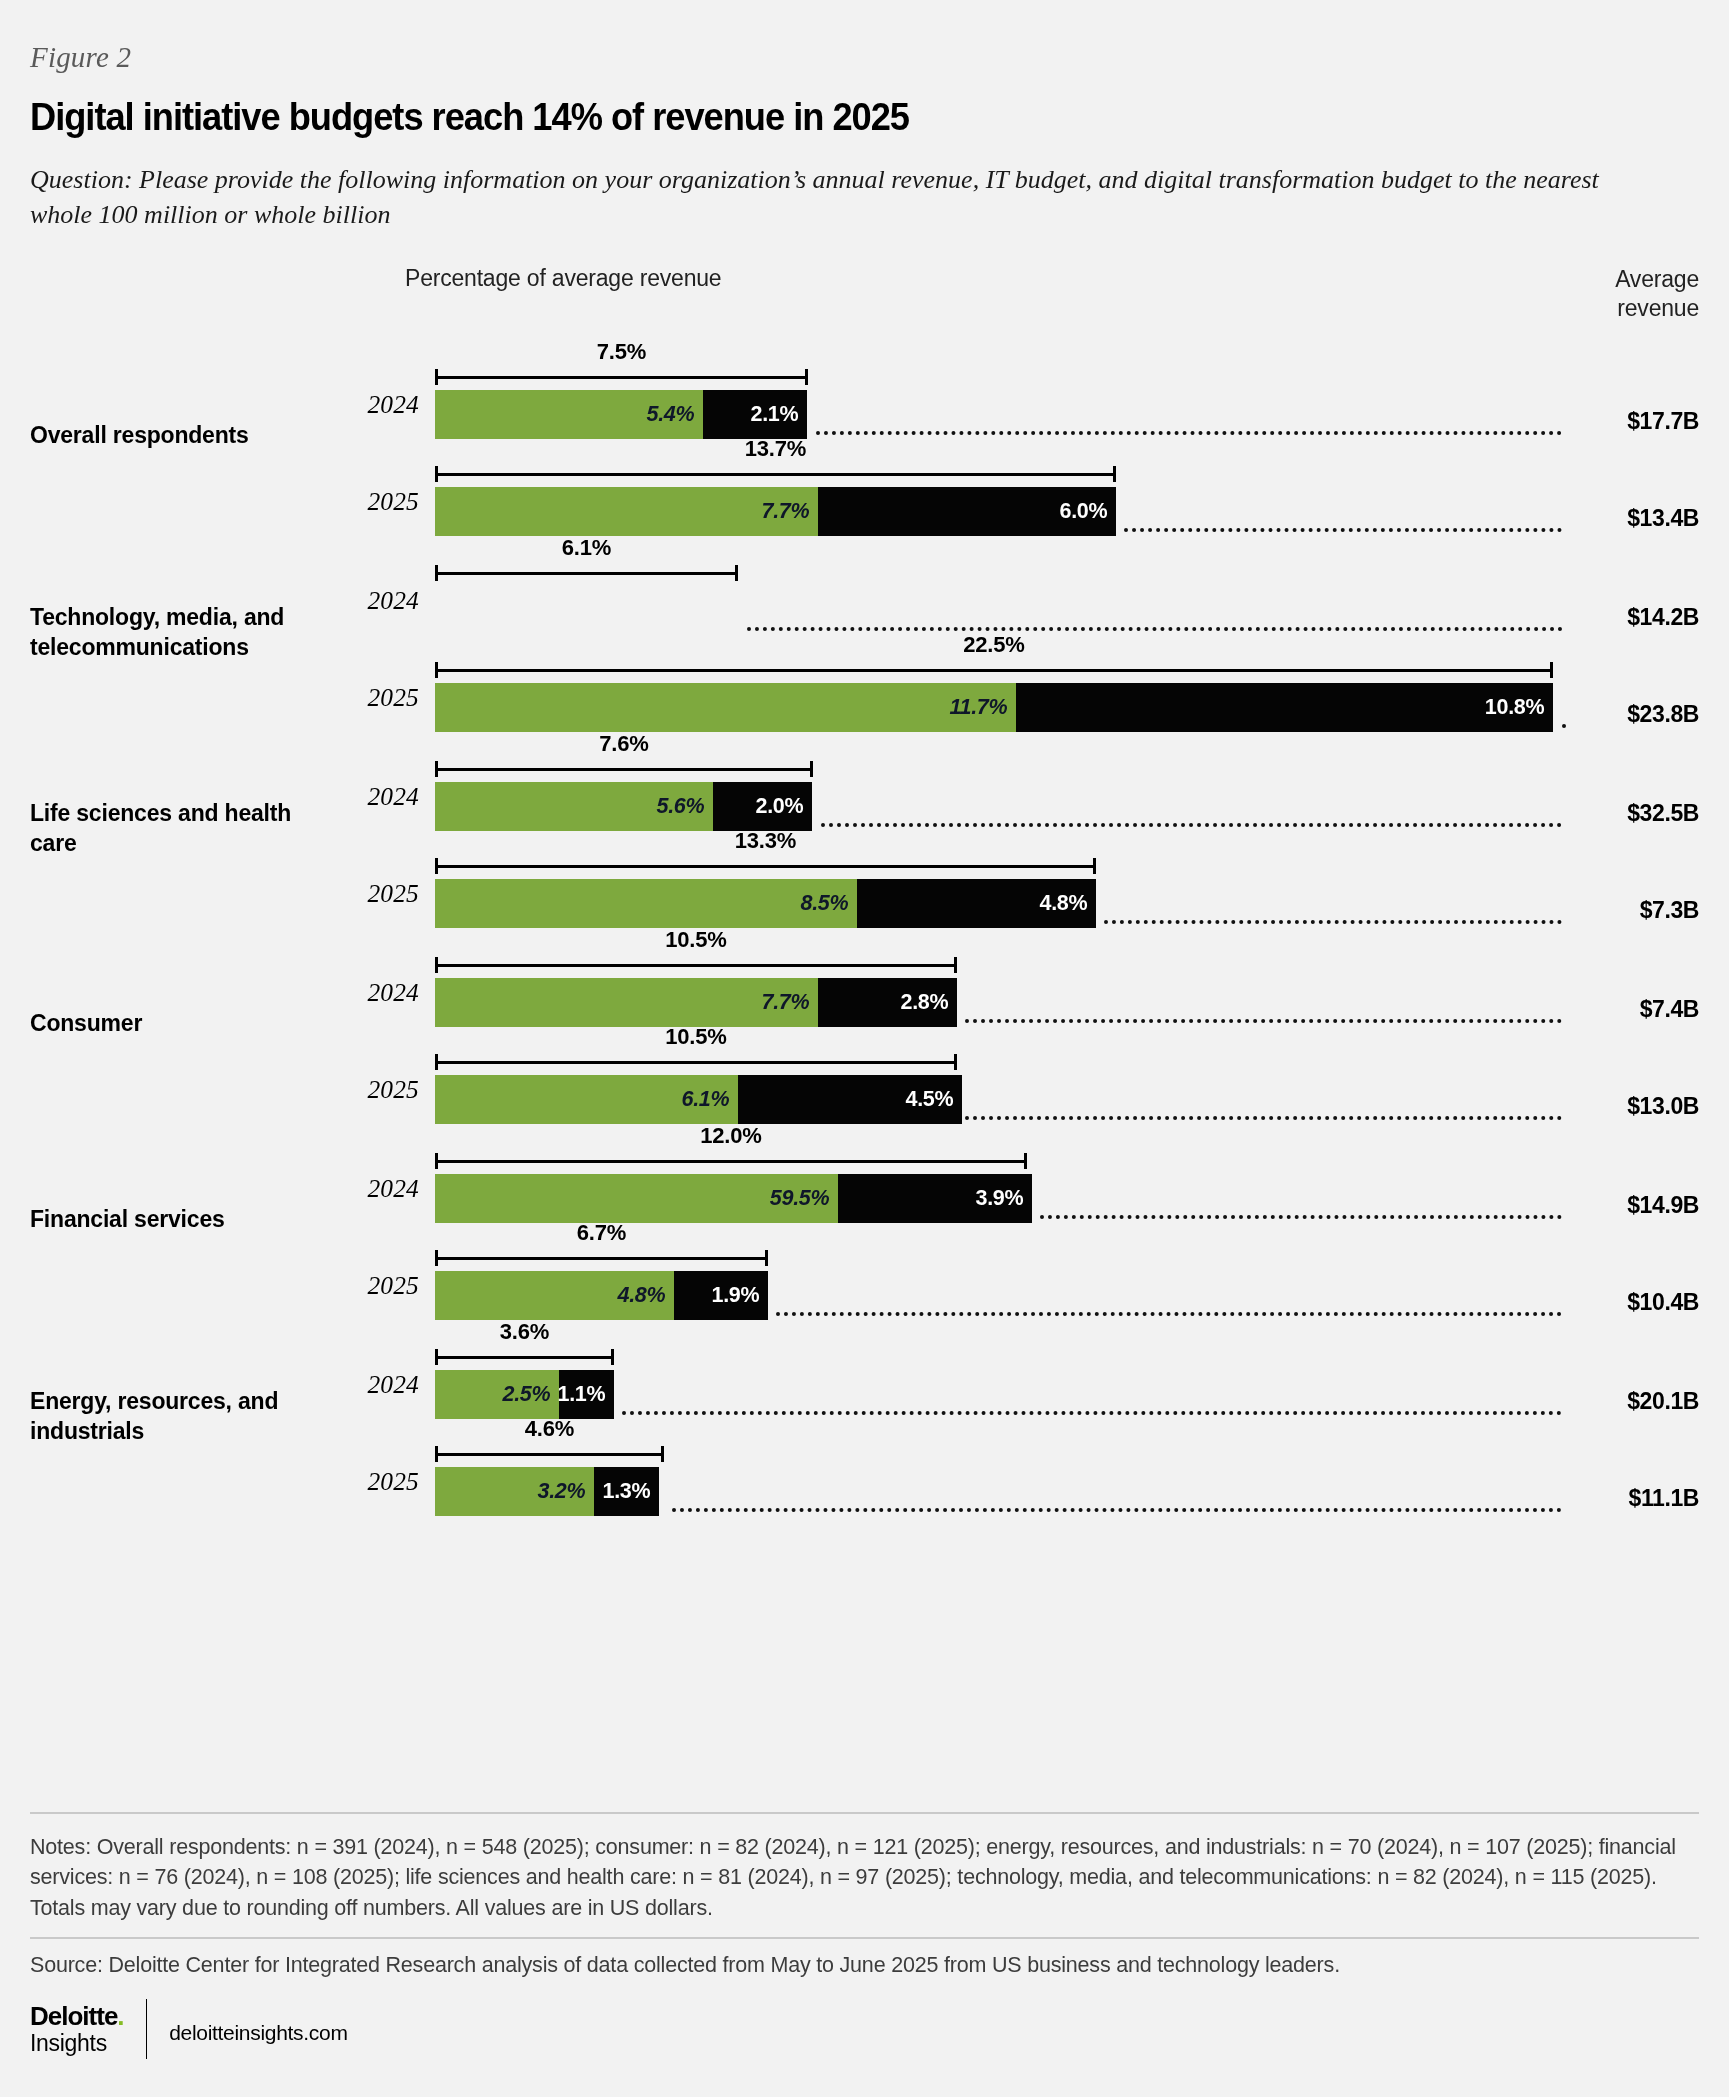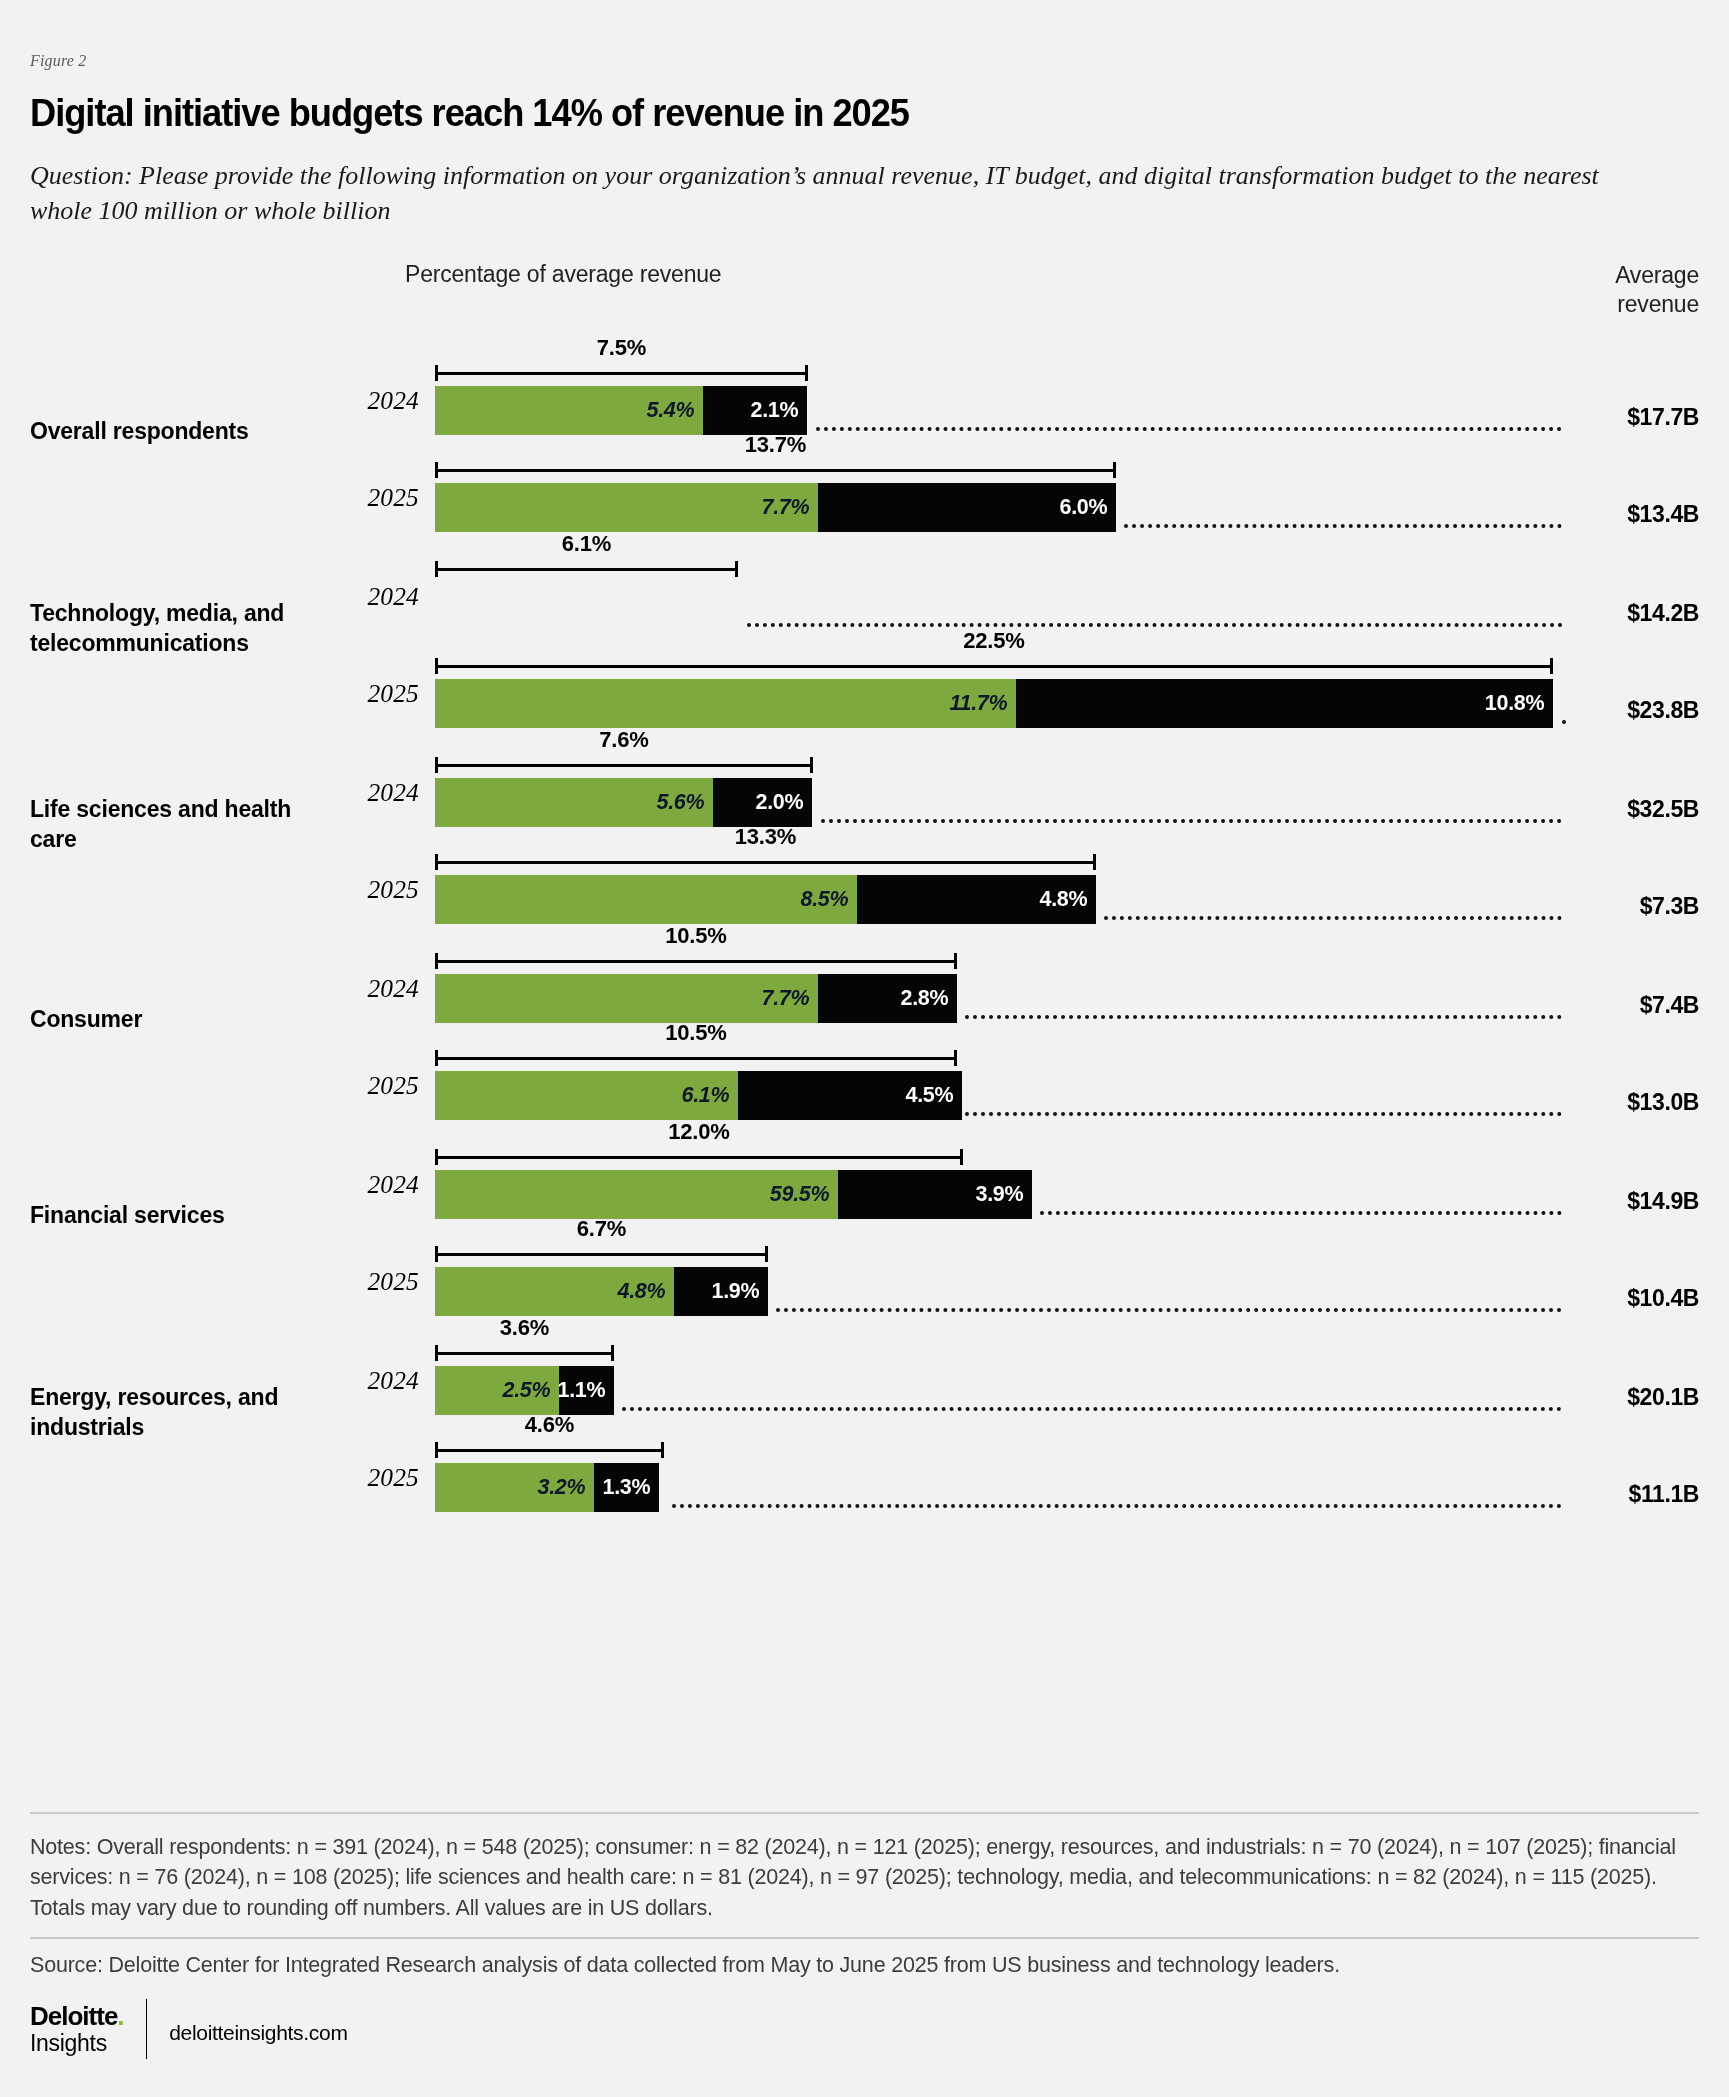--- a/index.html
+++ b/index.html
@@ -22,23 +22,23 @@
     height: 2097px;
     background: #f2f2f2;
     box-sizing: border-box;
     padding: 0 30px;
   }
 
   
   .figure-label {
     font-family: "Liberation Serif", serif;
     font-style: italic;
-    font-size: 16px;
+    font-size: 29px;
     color: #5a5a5a;
-    padding-top: 52px;
+    padding-top: 41px;
     letter-spacing: 0.2px;
   }
   .title {
     font-family: "Liberation Sans", sans-serif;
     font-weight: bold;
     font-size: 39px;
     letter-spacing: -1.1px;
     margin-top: 20.7px;
     transform: scaleX(0.93);
     transform-origin: left center;
@@ -443,21 +443,21 @@
             <div class="seg nonit" style="width: 224px; background: rgb(5, 5, 5);">4.5%</div>
           </div>
           <div class="leader" style="left: 935px; width: 597px;"></div>
           <div class="revenue">$13.0B</div>
         </div>
       </div>
       <div class="group">
         <div class="group-label">Financial services</div>
         <div class="row y2024">
           <div class="year">2024</div>
-          <div class="bracket" style="width: 528px;">
+          <div class="bracket" style="width: 592px;">
             <span class="line"></span>
             <span class="cap-l"></span>
             <span class="cap-r"></span>
             <div class="total-label">12.0%</div>
           </div>
           <div class="bars">
             <div class="seg it" style="width: 403px; background: rgb(126, 169, 62);">59.5%</div>
             <div class="seg nonit" style="width: 194px; background: rgb(5, 5, 5);">3.9%</div>
           </div>
           <div class="leader" style="left: 1010px; width: 522px;"></div>

